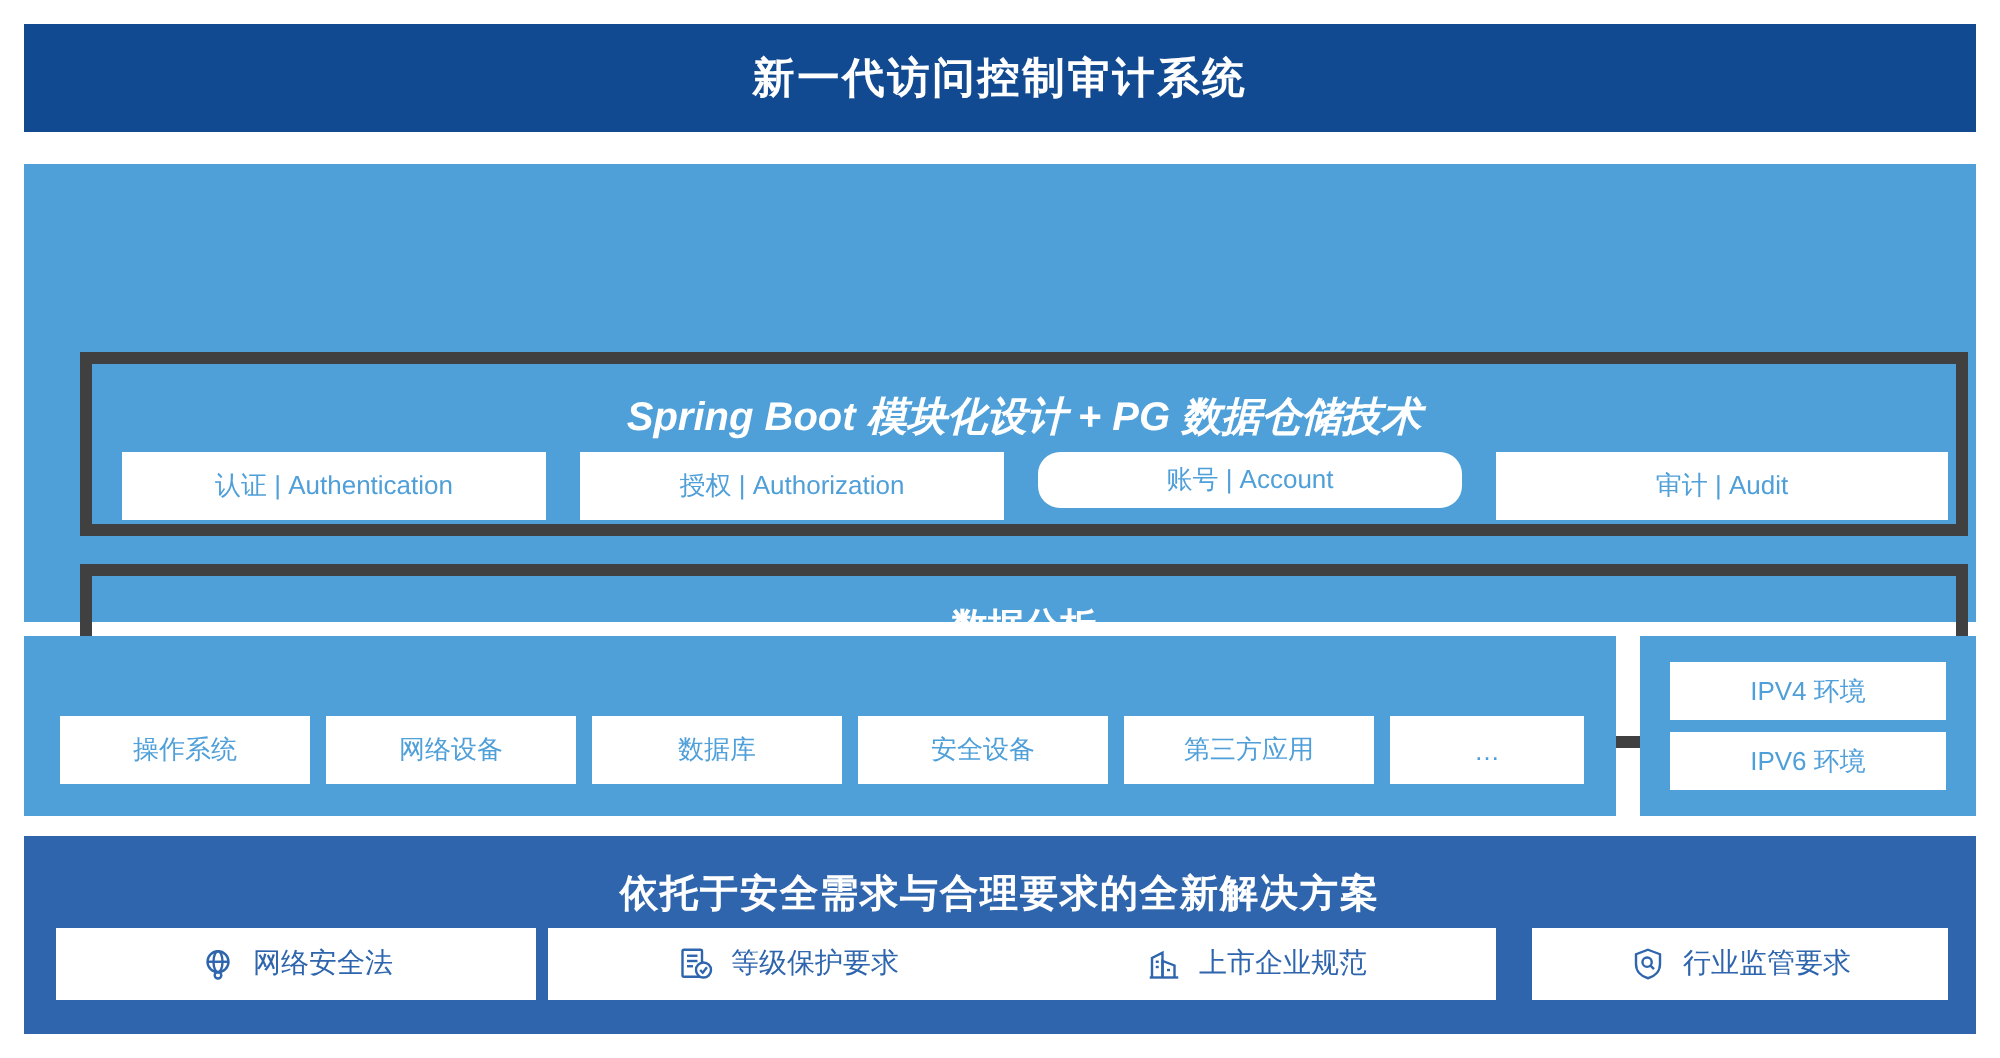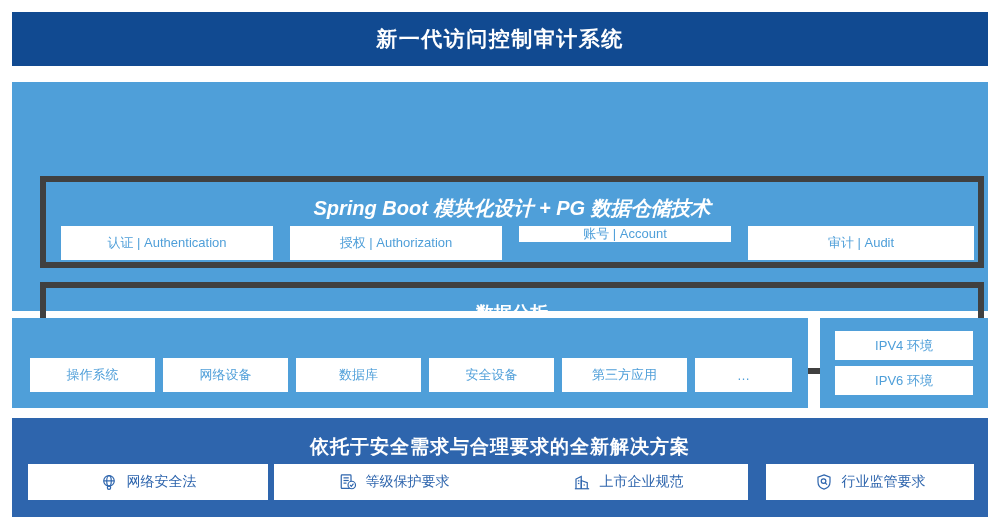--- a/index.html
+++ b/index.html
@@ -111,21 +111,21 @@
     <div class="title-text">新一代访问控制审计系统</div>
   </div>
 
   <div class="panel" style="left:12px; top:82px; width:976px; height:229px;">
 
     <div class="inner-frame" id="springboot-frame">
       <div class="group-title" id="springboot-title">Spring Boot 模块化设计 + PG 数据仓储技术</div>
 
       <div class="chip" style="left:15px; top:44px; width:212px; height:34px;">认证 | Authentication</div>
       <div class="chip" style="left:244px; top:44px; width:212px; height:34px;">授权 | Authorization</div>
-      <div class="chip" style="left:473px; top:44px; width:212px; height:16px;">账号 | Account</div>
+      <div class="chip" style="left:473px; top:44px; width:212px; height:28px;border-radius:11px;">账号 | Account</div>
       <div class="chip" style="left:702px; top:44px; width:226px; height:34px;">审计 | Audit</div>
     </div>
 
     <div class="inner-frame" id="analysis-frame">
       <div class="group-title" id="analysis-title">数据分析</div>
 
       <div class="chip" style="left:15px; top:44px; width:177px; height:34px;">大数据分析</div>
       <div class="chip" style="left:205px; top:44px; width:177px; height:34px;">机器学习</div>
       <div class="chip" style="left:395px; top:44px; width:177px; height:34px;">流程调度</div>
       <div class="chip" style="left:585px; top:44px; width:177px; height:34px;">ES检索引擎</div>

